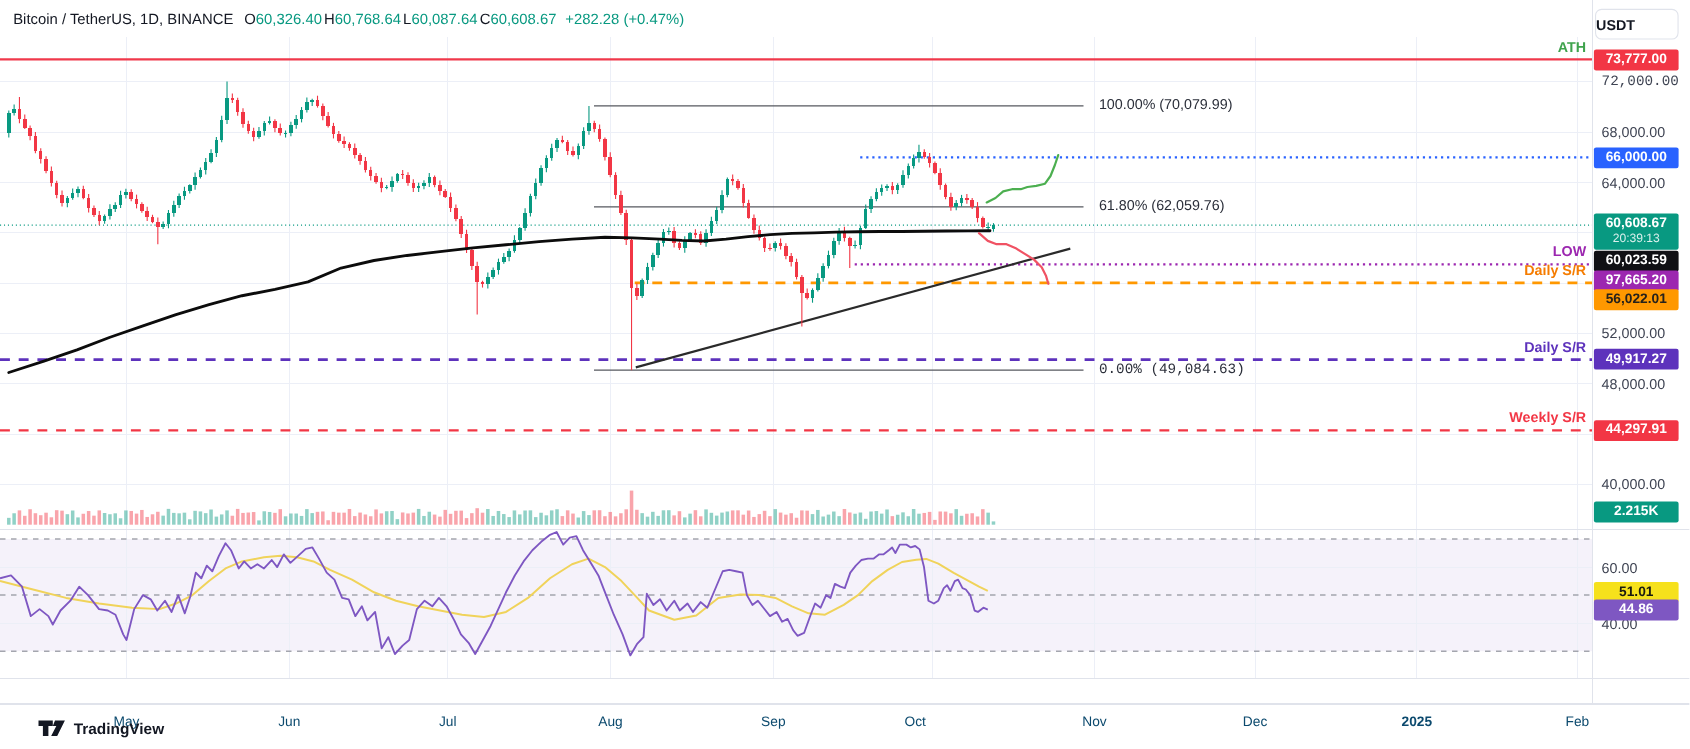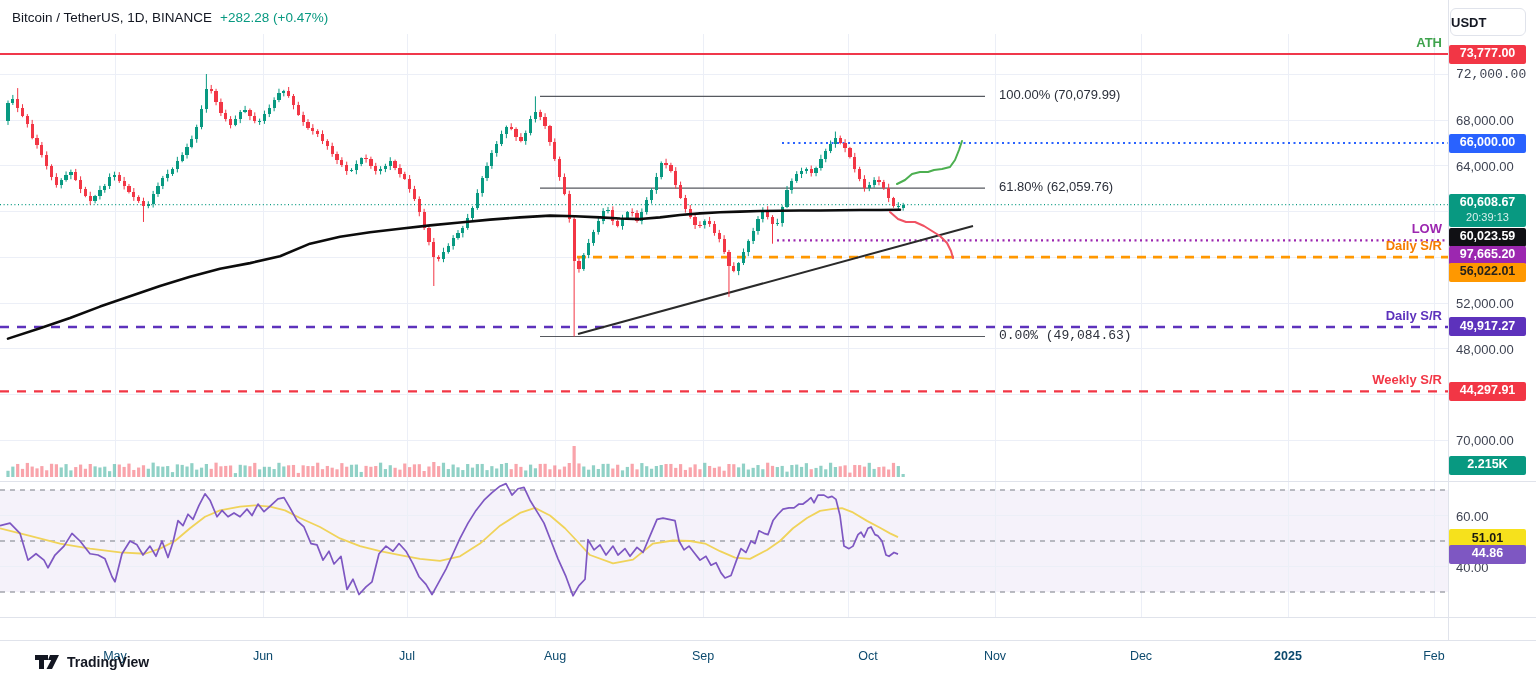--- a/index.html
+++ b/index.html
@@ -634,20 +634,21 @@
       <polyline points="0,528.25 30,535.9 60,543.55 90,548.65 120,552.475 145,553.75 160,548.65 175,541 190,528.25 205,516.775 220,510.4 240,506.575 255,505.3 270,506.575 285,510.4 300,518.05 320,526.975 340,538.45 360,546.1 380,551.2 400,555.025 420,558.85 440,560.89 460,556.3 480,543.55 500,525.7 520,512.95 535,507.85 550,515.5 565,528.25 577,541 590,555.025 613,563.4399999999999 633,559.615 653,543.55 673,540.49 690,541 705,543.55 720,551.2 735,557.575 750,558.85 767,549.925 780,541 793,528.25 807,518.05 820,510.91 833,508.87 842,508.105 853,512.4399999999999 867,520.855 880,527.74 890,533.35 898,537.175" fill="none" stroke="#f0d35a" stroke-width="1.8" stroke-linejoin="round"></polyline>
       <polyline points="0,525.7 10,523.15 20,533.35 28,560.125 36,553.75 44,560.125 48,567.775 55,555.025 64,546.1 72,533.35 80,541 90,553.75 98,555.025 105,558.85 112,576.7 115,581.8 122,553.75 130,541 137,544.825 143,555.025 150,546.1 156,556.3 162,541 168,557.575 173,542.275 178,520.6 183,525.7 188,514.225 193,519.325 199,505.3 205,493.825 210,500.2 217,516.775 222,510.4 228,516.775 234,512.95 240,516.775 247,509.125 252,515.5 258,504.025 264,511.675 271,505.3 278,498.925 284,497.65 290,507.85 297,520.6 304,526.975 311,543.55 317,544.825 323,560.125 329,551.2 334,563.95 341,556.3 347,589.45 353,579.25 359,594.55 366,586.9 372,581.8 379,553.75 386,546.1 393,551.2 399,543.55 406,551.2 413,563.95 419,576.7 426,584.35 432,594.55 439,581.8 446,569.05 453,553.75 460,538.45 468,523.15 476,510.4 484,500.2 492,492.55 500,486.175 506,483.625 512,495.1 518,488.725 524,487.45 530,500.2 537,511.675 544,523.15 551,541 558,558.85 566,576.7 573,595.825 579,585.625 585,579.25 588,539.725 594,549.925 600,544.825 606,555.025 613,546.1 618,555.025 625,548.65 630,556.3 637,547.375 643,552.475 650,535.9 657,519.325 663,518.05 669,519.325 675,520.6 679,541 684,549.925 689,546.1 694,552.475 700,560.125 706,556.3 711,565.225 716,562.675 721,572.875 725,577.975 731,575.425 737,558.85 741,548.65 746,552.475 751,541 755,543.55 759,530.8 764,533.35 768,534.625 773,520.6 778,514.225 783,509.125 789,507.85 794,507.85 799,504.025 803,504.025 808,500.2 811,497.65 814,502.75 818,495.1 824,495.1 828,497.65 832,496.375 836,499.435 840,515.5 844,546.1 849,548.65 853,546.1 858,534.625 861,532.075 864,537.175 868,528.25 871,526.975 875,534.625 878,535.9 882,541 886,555.025 889,556.3 894,552.475 898,554.107" fill="none" stroke="#7e57c2" stroke-width="1.7" stroke-linejoin="round"></polyline>
       <line x1="0" y1="481" x2="1536" y2="481" stroke="#e0e3eb" stroke-width="1" shape-rendering="crispEdges"></line>
       <line x1="1448" y1="0" x2="1448" y2="640" stroke="#e0e3eb" stroke-width="1" shape-rendering="crispEdges"></line>
       <line x1="0" y1="617" x2="1536" y2="617" stroke="#e0e3eb" stroke-width="1" shape-rendering="crispEdges"></line>
       <line x1="0" y1="640" x2="1536" y2="640" stroke="#e0e3eb" stroke-width="1" shape-rendering="crispEdges"></line>
     </svg>
 
   <div class="hdr">
     <span>Bitcoin / TetherUS, 1D, BINANCE</span>
+    <span id="ohlc"><span class="pair"><span>O</span><span class="val">60,326.40</span></span><span class="pair"><span>H</span><span class="val">60,768.64</span></span><span class="pair"><span>L</span><span class="val">60,087.64</span></span><span class="pair"><span>C</span><span class="val">60,608.67</span></span></span>
     <span class="val">+282.28 (+0.47%)</span>
   </div>
 
   <div class="cur-btn">
     <span>USDT</span>
   </div>
 
   <div class="lvl-label" id="lab-ath" style="top: 35.0285px; color: rgb(63, 163, 77);">ATH</div>
   <div class="lvl-label" id="lab-low" style="top: 221.32px; color: rgb(156, 39, 176);">LOW</div>
   <div class="lvl-label" id="lab-dsr1" style="top: 238.152px; color: rgb(245, 124, 0);">Daily S/R</div>
@@ -657,21 +658,21 @@
   <div class="fib-label" id="fib0" style="top: 87.3235px;">100.00% (70,079.99)</div>
   <div class="fib-label" id="fib1" style="top: 179.078px;">61.80% (62,059.76)</div>
   <div class="fib-label" id="fib2" style="top: 327.518px; font-family: Liberation Mono, monospace;">0.00% (49,084.63)</div>
 
   <div id="axis-layer">
       <div class="ax-plain" style="top: 74.358px; font-family: Liberation Mono, monospace;">72,000.00</div>
       <div class="ax-plain" style="top: 120.119px;">68,000.00</div>
       <div class="ax-plain" style="top: 165.881px;">64,000.00</div>
       <div class="ax-plain" style="top: 303.165px;">52,000.00</div>
       <div class="ax-plain" style="top: 348.926px;">48,000.00</div>
-      <div class="ax-plain" style="top: 440.449px;">70,000.00</div>
+      <div class="ax-plain" style="top: 440.449px;">40,000.00</div>
       <div class="ax-plain" style="top: 515.5px;">60.00</div>
       <div class="ax-plain" style="top: 566.5px;">40.00</div>
       <div class="ax-badge" style="top: 44.5285px; height: 19px; background: rgb(242, 54, 69); color: rgb(255, 255, 255);">
         <div>73,777.00</div>
       </div>
       <div class="ax-badge" style="top: 133.5px; height: 19px; background: rgb(41, 98, 255); color: rgb(255, 255, 255);">
         <div>66,000.00</div>
       </div>
       <div class="ax-badge" style="top: 193.5px; height: 33px; background: rgb(8, 153, 129); color: rgb(255, 255, 255);">
         <div>60,608.67</div>
@@ -701,21 +702,21 @@
       <div class="ax-badge" style="top: 544.607px; height: 19px; background: rgb(126, 87, 194); color: rgb(255, 255, 255);">
         <div>44.86</div>
       </div>
     </div>
   <div id="time-layer">
       <div class="month" style="left: 115px;">May</div>
       <div class="month" style="left: 263px;">Jun</div>
       <div class="month" style="left: 407px;">Jul</div>
       <div class="month" style="left: 555px;">Aug</div>
       <div class="month" style="left: 703px;">Sep</div>
-      <div class="month" style="left: 868px;">Oct</div>
+      <div class="month" style="left: 832px;">Oct</div>
       <div class="month" style="left: 995px;">Nov</div>
       <div class="month" style="left: 1141px;">Dec</div>
       <div class="month bold" style="left: 1288px;">2025</div>
       <div class="month" style="left: 1434px;">Feb</div>
     </div>
 
   <div class="logo">
     <svg width="26" height="18" viewBox="0 0 26 18">
       <path d="M1,2 h13 v5 h-4 v9 h-5 v-9 h-4 z" fill="#131722"></path>
       <path d="M16,2 h9 l-7,14 h-5.5 l4.7,-9 h-3.2 z" fill="#131722"></path>

